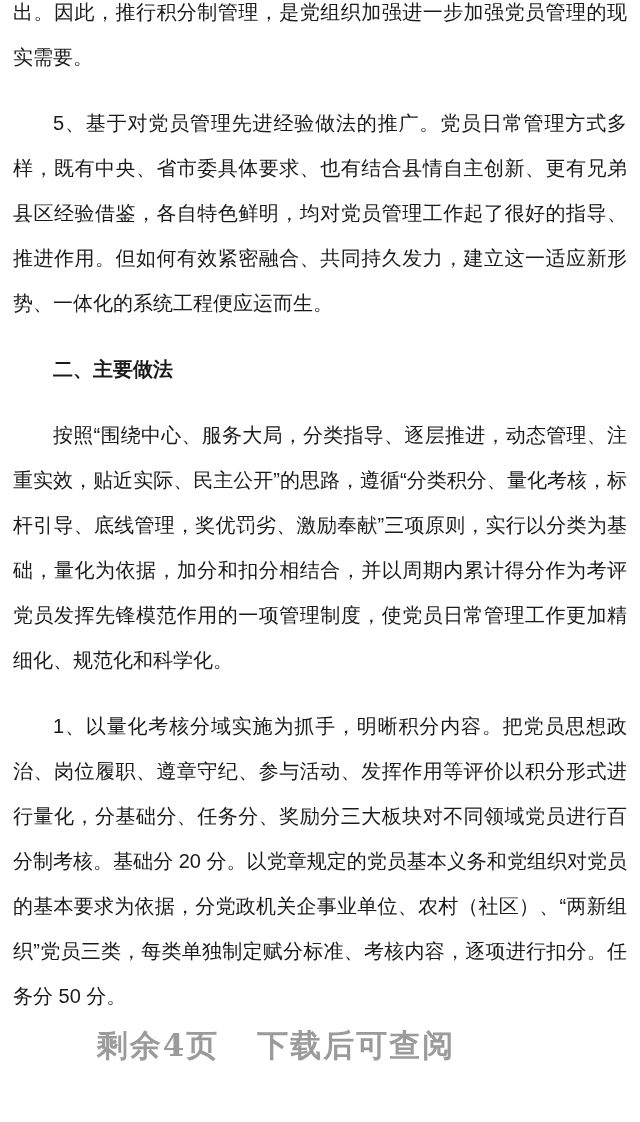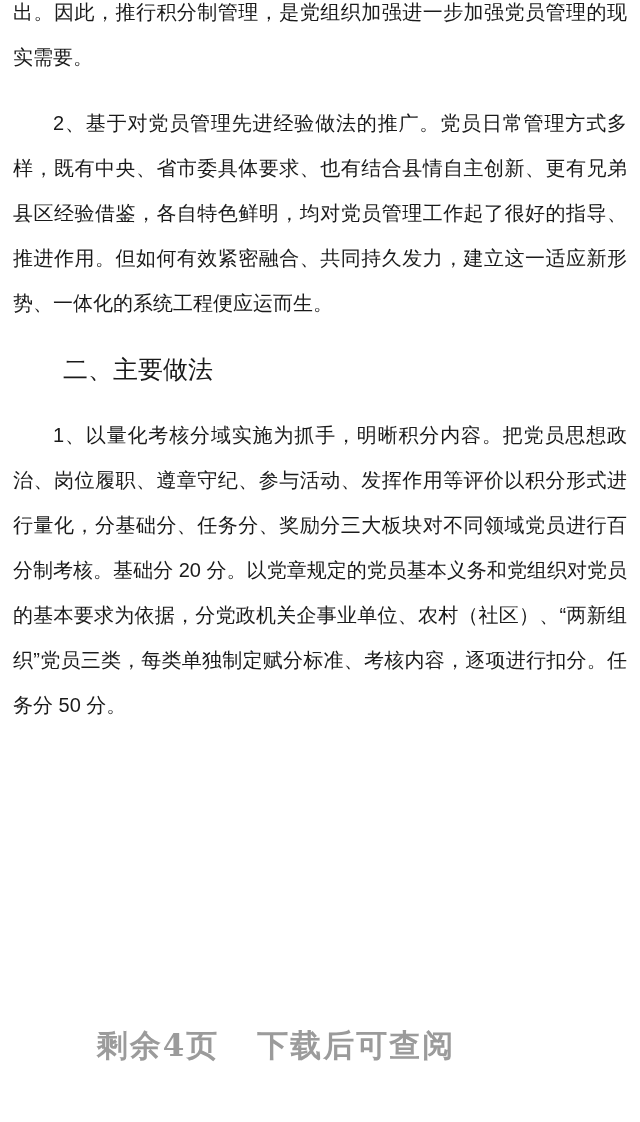--- a/index.html
+++ b/index.html
@@ -23,23 +23,23 @@
     font-size: 20px;
     line-height: 45px;
     text-align: justify;
     text-justify: inter-ideograph;
     word-break: break-all;
     margin: 0 0 21px 0;
   }
   .para.first { margin-top: -10px; }
   .para.indent { text-indent: 2em; }
   .heading {
-    font-size: 25px;
+    font-size: 20px;
     line-height: 45px;
-    font-weight: normal;
+    font-weight: bold;
     text-indent: 2em;
     margin: 0 0 21px 0;
   }
   .footer-notice {
     position: absolute;
     top: 1036px;
     left: 0;
     width: 552px;
     text-align: center;
     color: #9b9b9b;
@@ -52,24 +52,25 @@
   }
   .footer-gap { display: inline-block; width: 38px; }
 </style>
 </head>
 <body>
 
 <div class="page">
 
   <p class="para first">出。因此，推行积分制管理，是党组织加强进一步加强党员管理的现实需要。</p>
 
-  <p class="para indent">2、基于对党员管理先进经验做法的推广。党员日常管理方式多样，既有中央、省市委具体要求、也有结合县情自主创新、更有兄弟县区经验借鉴，各自特色鲜明，均对党员管理工作起了很好的指导、推进作用。但如何有效紧密融合、共同持久发力，建立这一适应新形势、一体化的系统工程便应运而生。</p>
+  <p class="para indent">5、基于对党员管理先进经验做法的推广。党员日常管理方式多样，既有中央、省市委具体要求、也有结合县情自主创新、更有兄弟县区经验借鉴，各自特色鲜明，均对党员管理工作起了很好的指导、推进作用。但如何有效紧密融合、共同持久发力，建立这一适应新形势、一体化的系统工程便应运而生。</p>
 
   <p class="heading">二、主要做法</p>
 
+  <p class="para indent">按照“围绕中心、服务大局，分类指导、逐层推进，动态管理、注重实效，贴近实际、民主公开”的思路，遵循“分类积分、量化考核，标杆引导、底线管理，奖优罚劣、激励奉献”三项原则，实行以分类为基础，量化为依据，加分和扣分相结合，并以周期内累计得分作为考评党员发挥先锋模范作用的一项管理制度，使党员日常管理工作更加精细化、规范化和科学化。</p>
 
   <p class="para indent">1、以量化考核分域实施为抓手，明晰积分内容。把党员思想政治、岗位履职、遵章守纪、参与活动、发挥作用等评价以积分形式进行量化，分基础分、任务分、奖励分三大板块对不同领域党员进行百分制考核。基础分 20 分。以党章规定的党员基本义务和党组织对党员的基本要求为依据，分党政机关企事业单位、农村（社区）、“两新组织”党员三类，每类单独制定赋分标准、考核内容，逐项进行扣分。任务分 50 分。</p>
 
   <div class="footer-notice">
     <span>剩余4页</span><span class="footer-gap"></span><span>下载后可查阅</span>
   </div>
 
 </div>
 
 </body></html>

